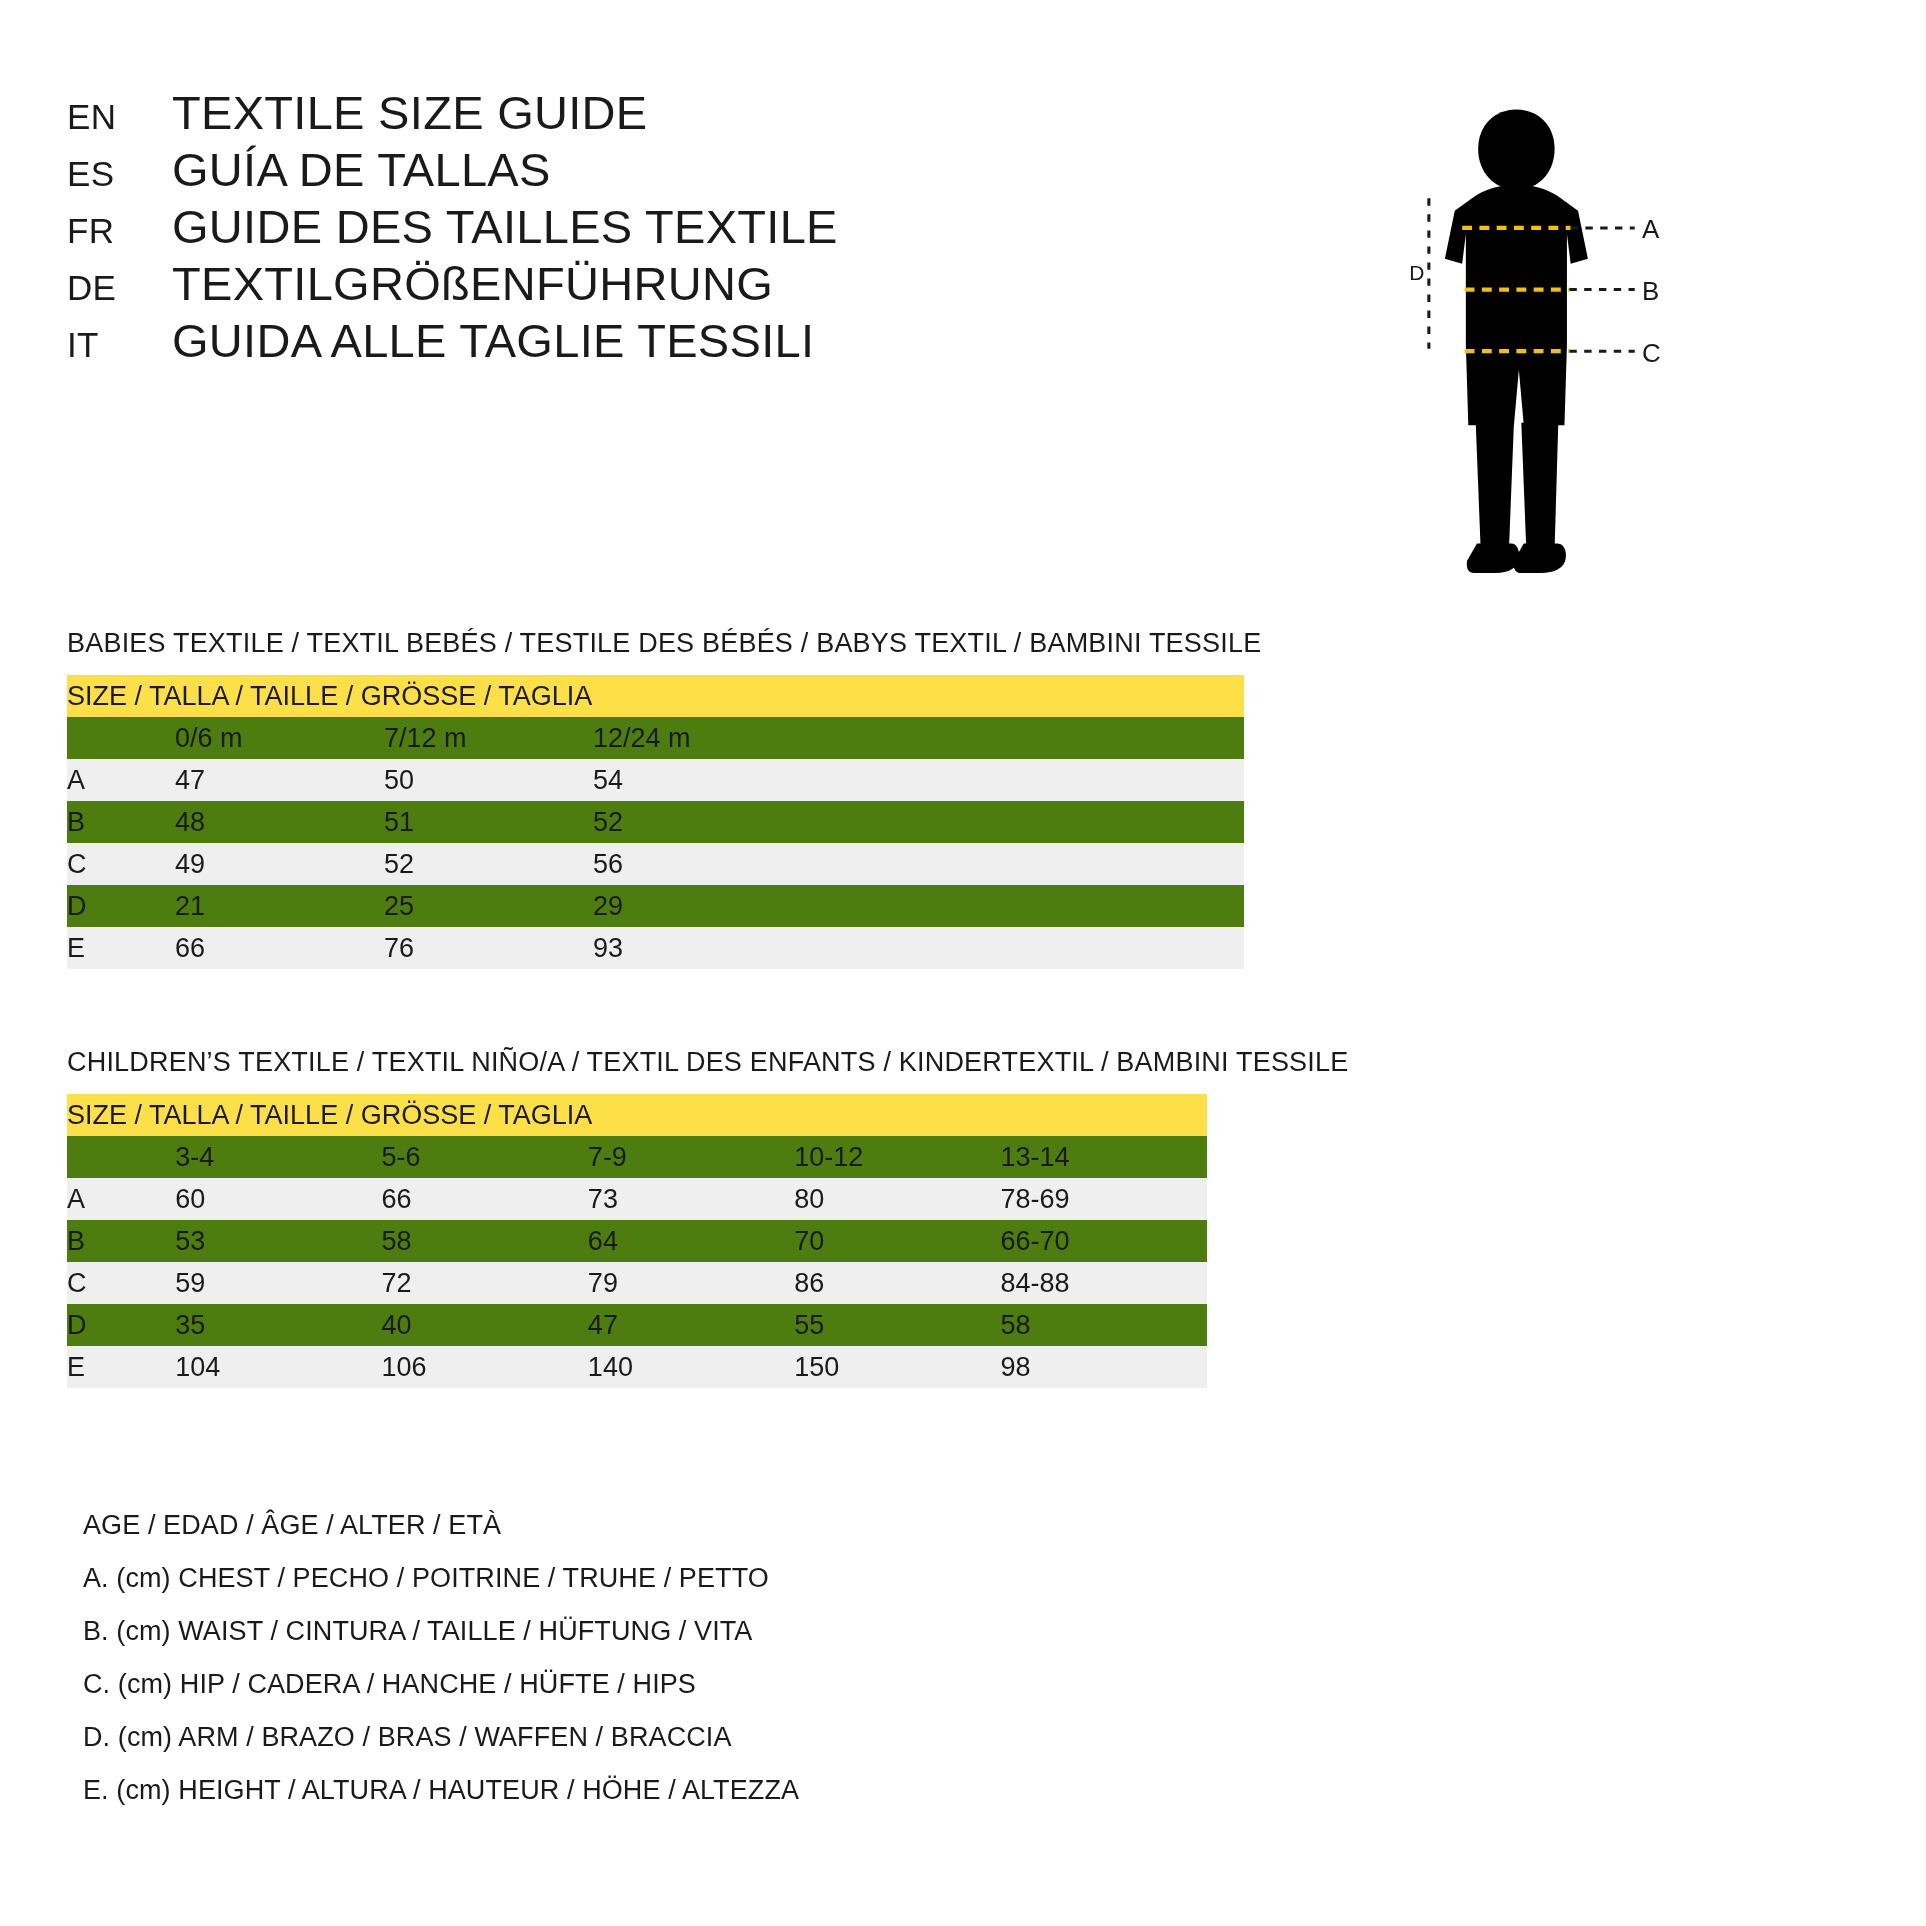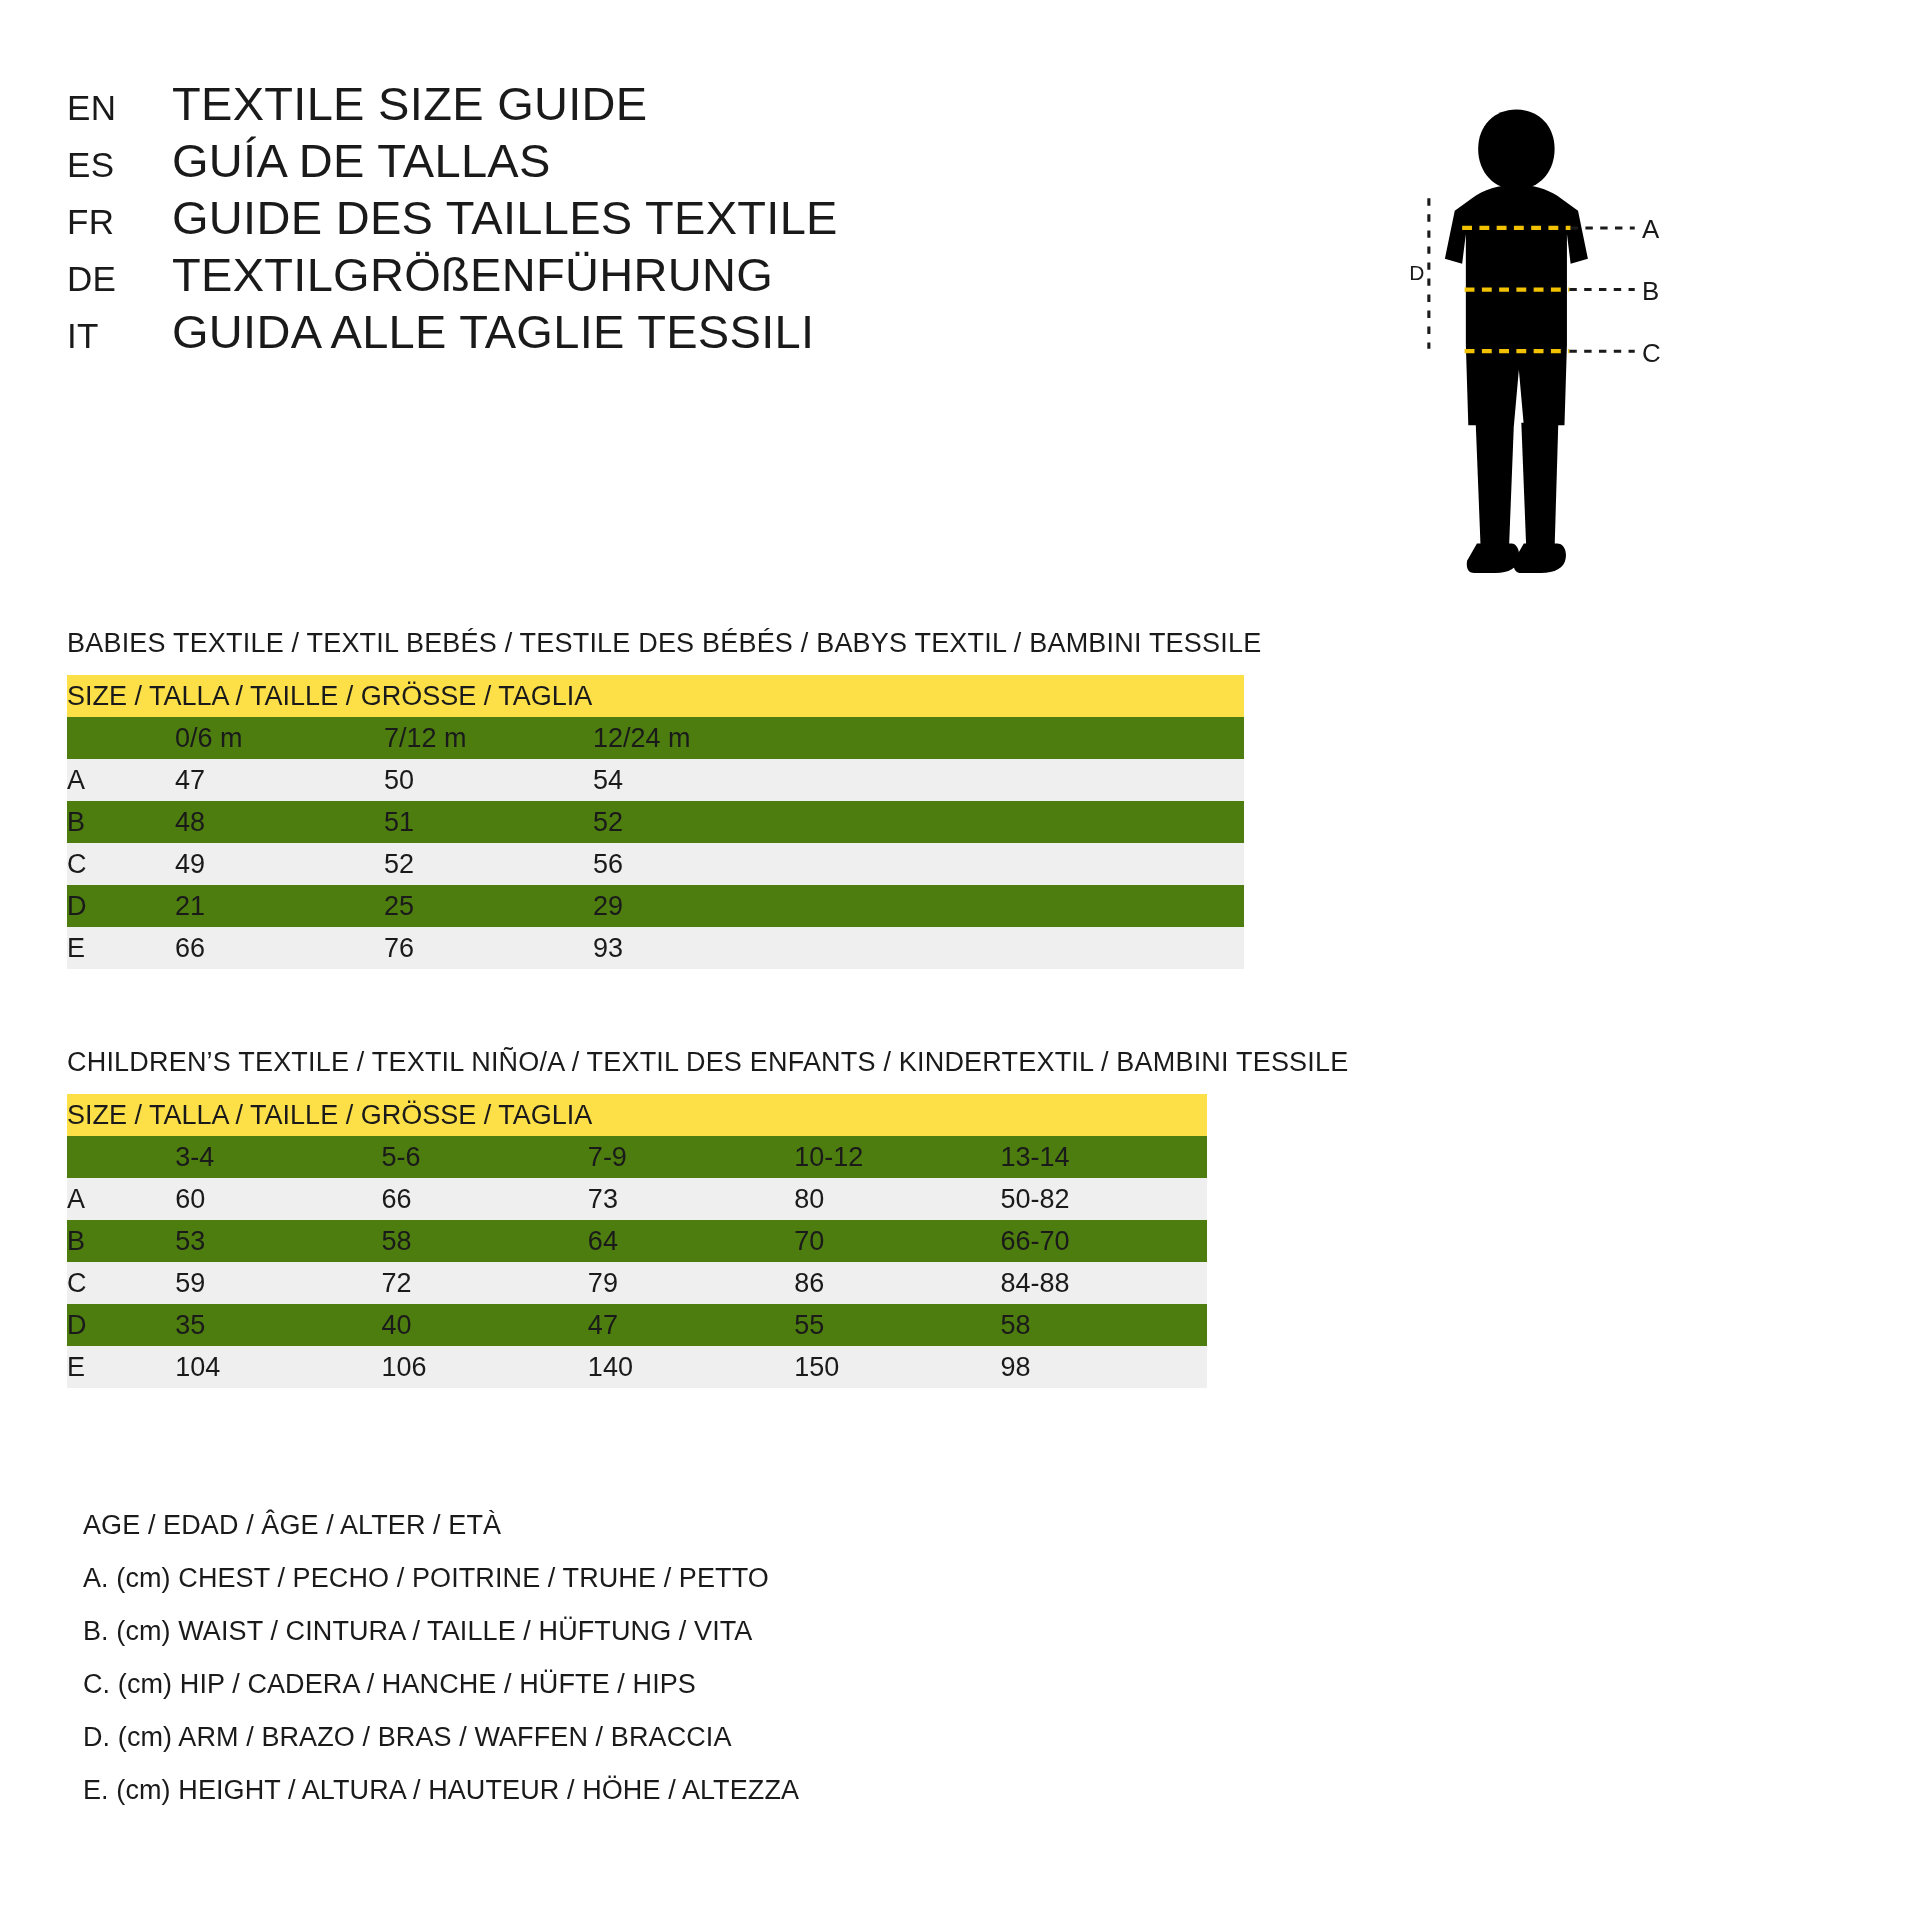--- a/index.html
+++ b/index.html
@@ -13,21 +13,21 @@
     font-family: "Liberation Sans", sans-serif;
     color: #1a1a1a;
     position: relative;
     overflow: hidden;
   }
 
   
   .title-block {
     position: absolute;
     left: 67px;
-    top: 76px;
+    top: 85px;
   }
   .title-row {
     display: flex;
     align-items: baseline;
     height: 57px;
   }
   .title-lang {
     width: 105px;
     font-size: 35px;
     letter-spacing: 0.3px;
@@ -263,21 +263,21 @@
         <td class="cell-val">7-9</td>
         <td class="cell-val">10-12</td>
         <td class="cell-val">13-14</td>
       </tr>
       <tr class="row-alt">
         <td class="cell-label">A</td>
         <td class="cell-val">60</td>
         <td class="cell-val">66</td>
         <td class="cell-val">73</td>
         <td class="cell-val">80</td>
-        <td class="cell-val">50-82</td>
+        <td class="cell-val">78-69</td>
       </tr>
       <tr class="row-plain">
         <td class="cell-label">B</td>
         <td class="cell-val">53</td>
         <td class="cell-val">58</td>
         <td class="cell-val">64</td>
         <td class="cell-val">70</td>
         <td class="cell-val">66-70</td>
       </tr>
       <tr class="row-alt">

